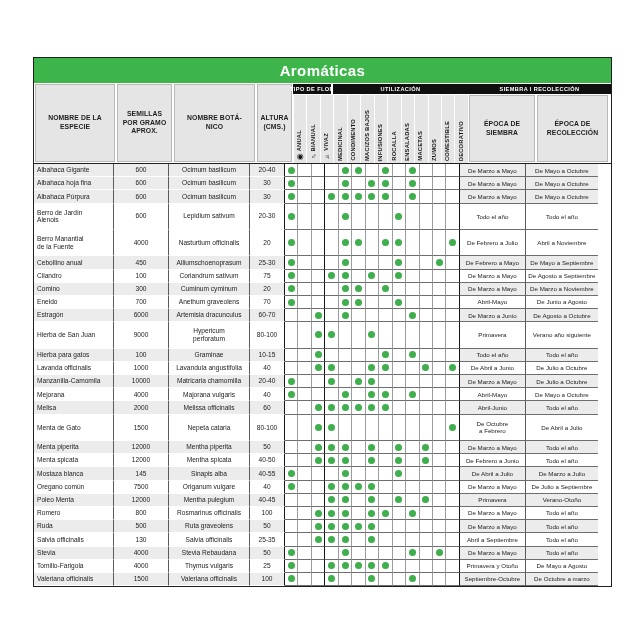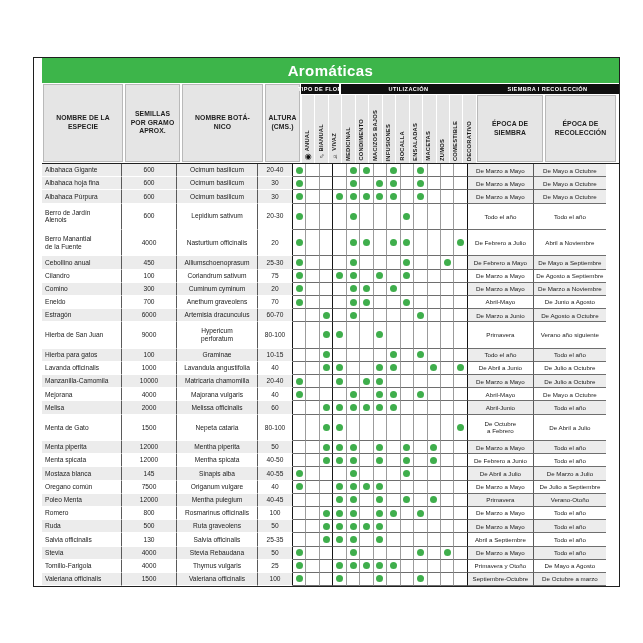--- a/index.html
+++ b/index.html
@@ -2,21 +2,21 @@
 <html><head>
 <meta charset="utf-8">
 <style>
   html,body{margin:0;padding:0;}
   body{
     width:643px;height:643px;background:#ffffff;position:relative;
     font-family:"Liberation Sans",sans-serif;
     -webkit-font-smoothing:antialiased;
   }
   .sheet{position:absolute;left:33px;top:57px;width:577px;height:528px;
-    border:1px solid #1f1f1f;box-sizing:content-box;background:#fff;padding-left:8px;}
+    border:1px solid #1f1f1f;box-sizing:content-box;background:#fff;}
   .titlebar{height:25px;background:#3db54a;color:#fff;display:flex;
     align-items:center;justify-content:center;font-size:15px;font-weight:600;
     letter-spacing:.4px;}
   
   .header{height:81px;display:flex;border-bottom:1px solid #1f1f1f;
     box-sizing:border-box;background:#fff;}
   .hcell{background:#e5e5e5;border:1px solid #b9b9b9;box-sizing:border-box;
     margin:1px;display:flex;align-items:center;justify-content:center;
     text-align:center;font-size:6.8px;font-weight:700;color:#1d1d1d;
     white-space:pre-line;line-height:1.3;letter-spacing:.1px;}

